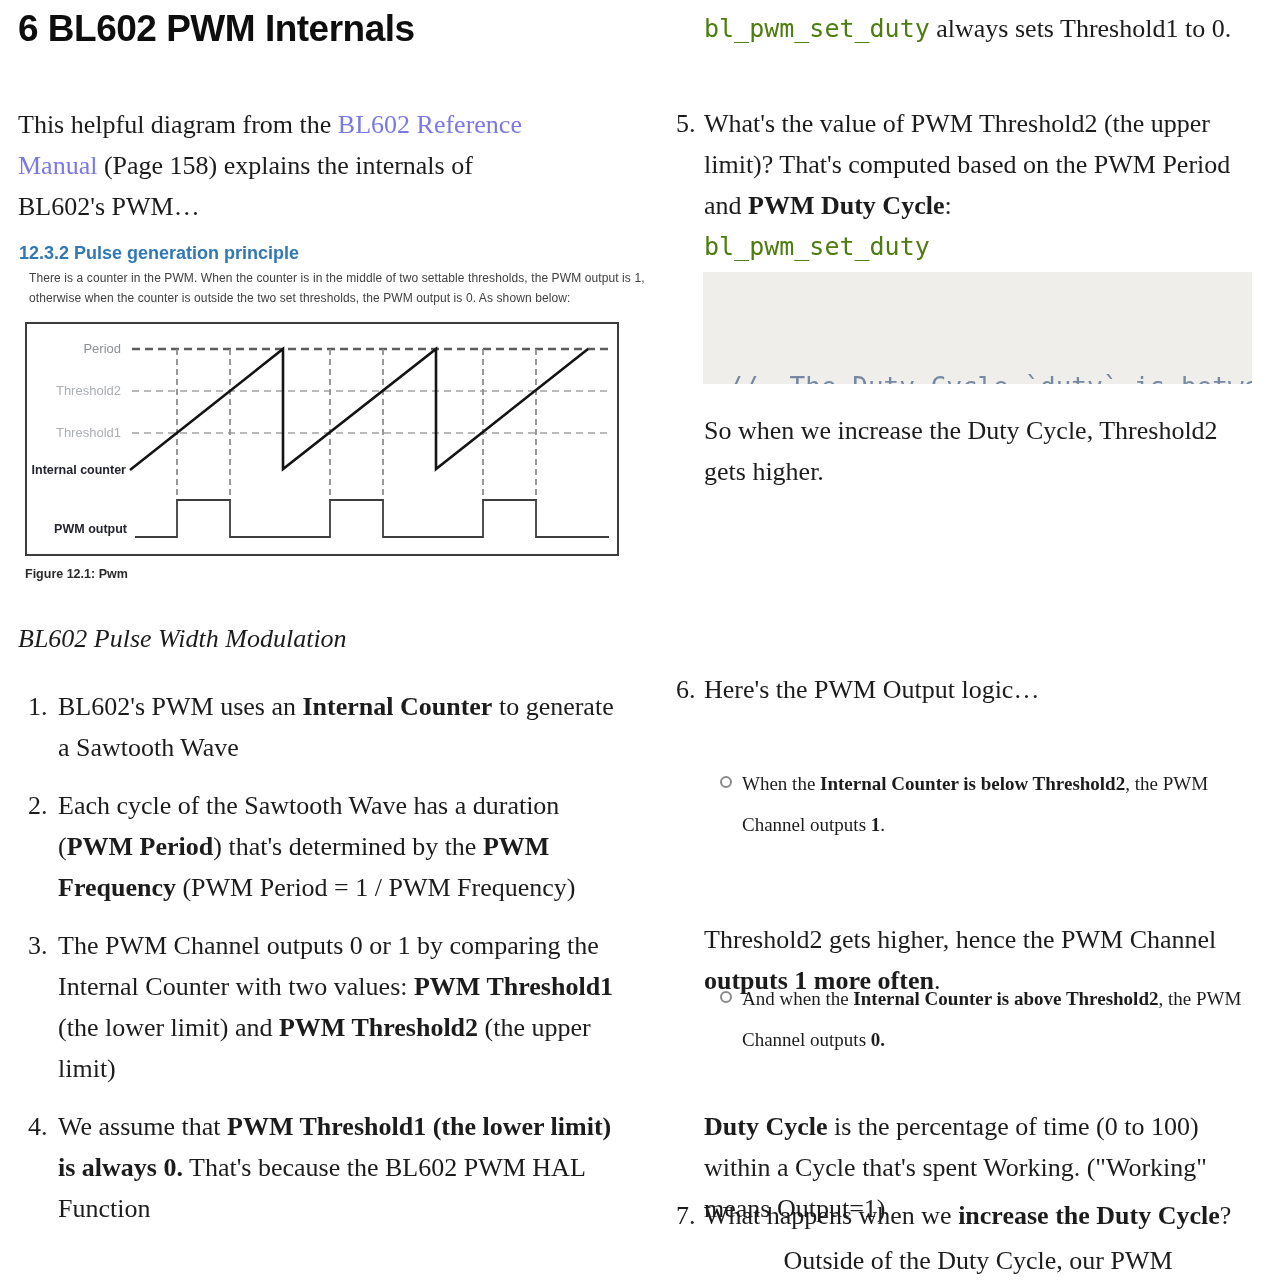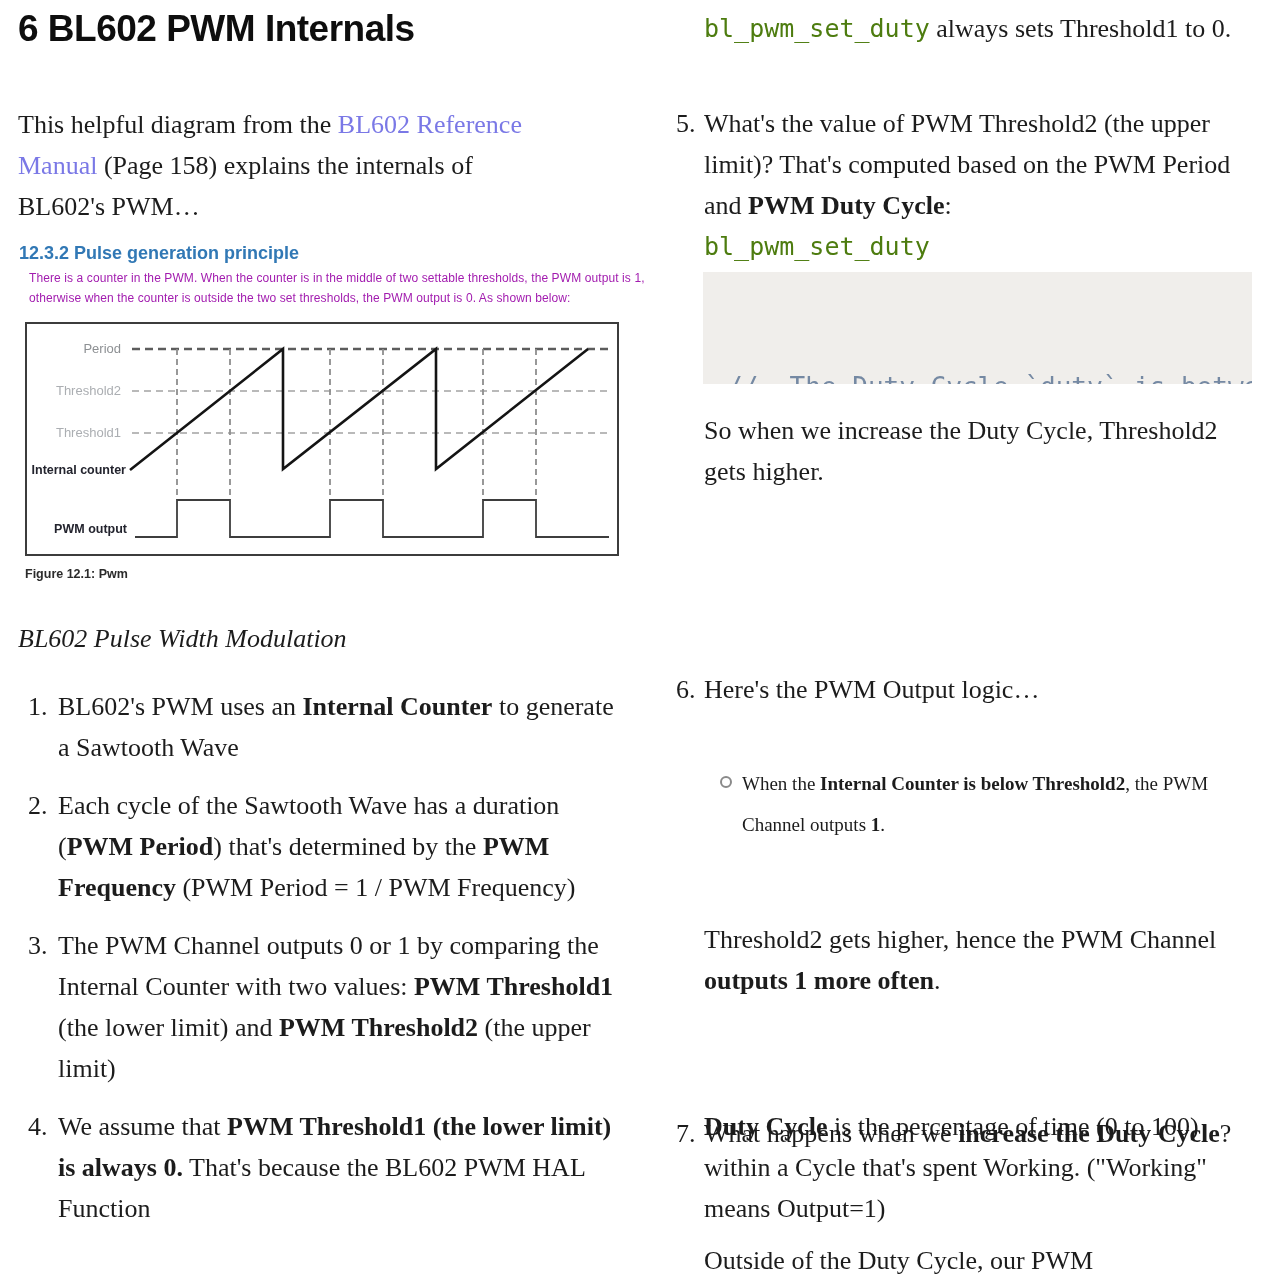--- a/index.html
+++ b/index.html
@@ -16,21 +16,21 @@
   h1{font-family:"Liberation Sans",sans-serif;font-size:37px;font-weight:700;
      color:#0e0e0e;margin:0;letter-spacing:-0.5px;}
 
   .body-text{font-size:26px;line-height:41px;margin:0;}
   .b{font-weight:700;}
   .lk{color:#7a78e6;}
   .clk{font-family:"DejaVu Sans Mono",monospace;color:#4d7c0f;font-size:25px;}
 
   
   .fig-sec{font-family:"Liberation Sans",sans-serif;font-size:18px;font-weight:700;color:#3178b5;white-space:nowrap;}
-  .fig-desc{font-family:"Liberation Sans",sans-serif;font-size:12px;color:#a21caf;white-space:nowrap;letter-spacing:.1px;}
+  .fig-desc{font-family:"Liberation Sans",sans-serif;font-size:12px;color:#404040;white-space:nowrap;letter-spacing:.1px;}
   .fig-cap{font-family:"Liberation Sans",sans-serif;font-size:12.5px;font-weight:700;color:#2b2b2b;text-align:left;}
 
   
   .li{position:relative;font-size:26px;line-height:41px;margin-bottom:17px;}
   .li-l{padding-left:40px;}
   .li-l .num{position:absolute;left:10px;top:0;}
   .li-r{padding-left:28px;}
   .li-r .num{position:absolute;left:0;top:0;}
   .indent{padding-left:28px;box-sizing:border-box;}
 
@@ -123,24 +123,27 @@
   <p class="body-text abs indent" style="top:410px;left:0;width:576px;">So when we increase the Duty Cycle, Threshold2 gets higher.</p>
 
   <div class="li li-r abs" style="top:505px;left:0;width:576px;box-sizing:border-box;margin:0;">
     <span class="num">6.</span><span>Here's the PWM Output logic…</span>
   </div>
 
   <div class="blt abs" style="top:558px;left:0;width:576px;">
     <span class="ring"></span><span>When the </span><span class="b">Internal Counter is below Threshold2</span><span>, the PWM Channel outputs </span><span class="b">1</span><span>.</span>
   </div>
 
+  <div class="blt abs" style="top:691px;left:0;width:576px;">
+    <span class="ring"></span><span>And when the </span><span class="b">Internal Counter is above Threshold2</span><span>, the PWM Channel outputs </span><span class="b">0.</span>
+  </div>
 
   <div class="li li-r abs" style="top:826px;left:0;width:576px;box-sizing:border-box;margin:0;">
     <span class="num">7.</span><span>What happens when we </span><span class="b">increase the Duty Cycle</span><span>?</span>
   </div>
 
   <p class="body-text abs indent" style="top:919px;left:0;width:576px;"><span>Threshold2 gets higher, hence the PWM Channel </span><span class="b">outputs 1 more often</span><span>.</span></p>
 
   <p class="body-text abs indent" style="top:1106px;left:0;width:576px;"><span class="b">Duty Cycle</span><span> is the percentage of time (0 to 100) within a Cycle that's spent Working. ("Working" means Output=1)</span></p>
 
-  <p class="body-text abs indent" style="top:1240px;left:0;width:576px;">Outside of the Duty Cycle, our PWM</p>
+  <p class="body-text abs indent" style="top:1240px;left:0;width:576px;text-align:center;">Outside of the Duty Cycle, our PWM</p>
 
 </div>
 
 </body></html>

